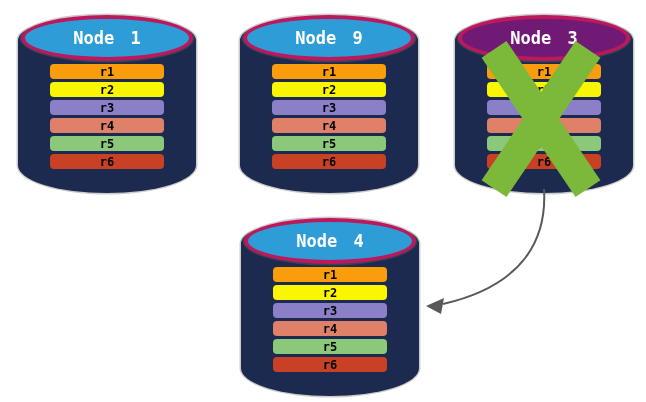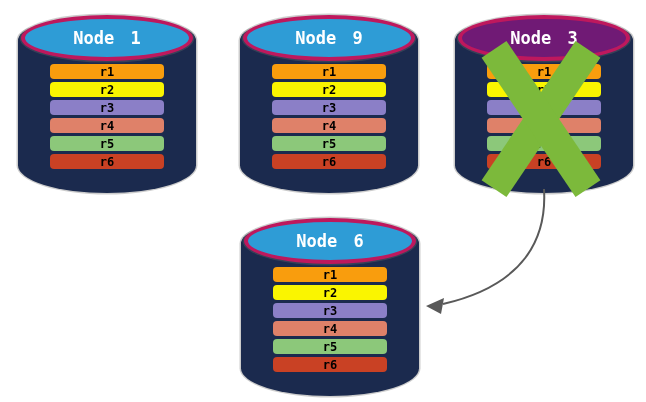--- a/index.html
+++ b/index.html
@@ -99,21 +99,21 @@
     </div>
     <div class="fail-x">
       <div class="xbar xbar-a" style="background-color: rgb(124, 185, 59);"></div>
       <div class="xbar xbar-b" style="background-color: rgb(124, 185, 59);"></div>
     </div>
   </div>
 
   <div class="node node-4">
     <div class="cyl-body" style="background-color: rgb(27, 42, 78);"></div>
     <div class="cyl-top" style="background-color: rgb(46, 156, 214);">
-      <span class="node-title">Node 6</span>
+      <span class="node-title">Node 4</span>
     </div>
     <div class="rows">
       <div class="row" style="background-color: rgb(249, 157, 13);">r1</div>
       <div class="row" style="background-color: rgb(250, 245, 0);">r2</div>
       <div class="row" style="background-color: rgb(139, 127, 199);">r3</div>
       <div class="row" style="background-color: rgb(223, 129, 105);">r4</div>
       <div class="row" style="background-color: rgb(140, 200, 122);">r5</div>
       <div class="row" style="background-color: rgb(201, 65, 36);">r6</div>
     </div>
   </div>

